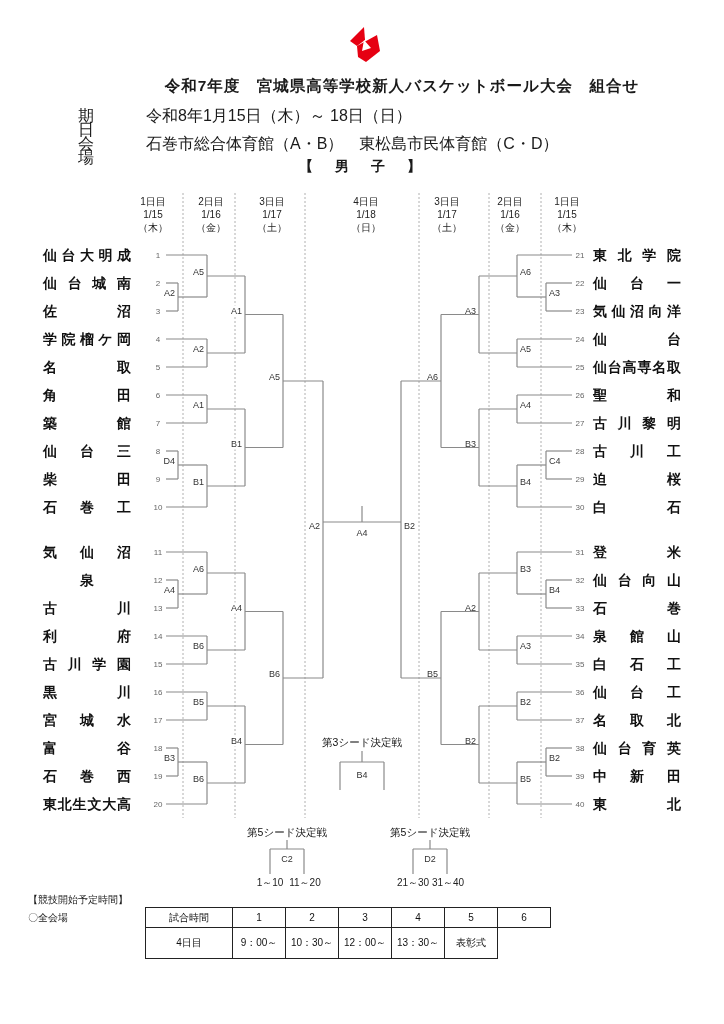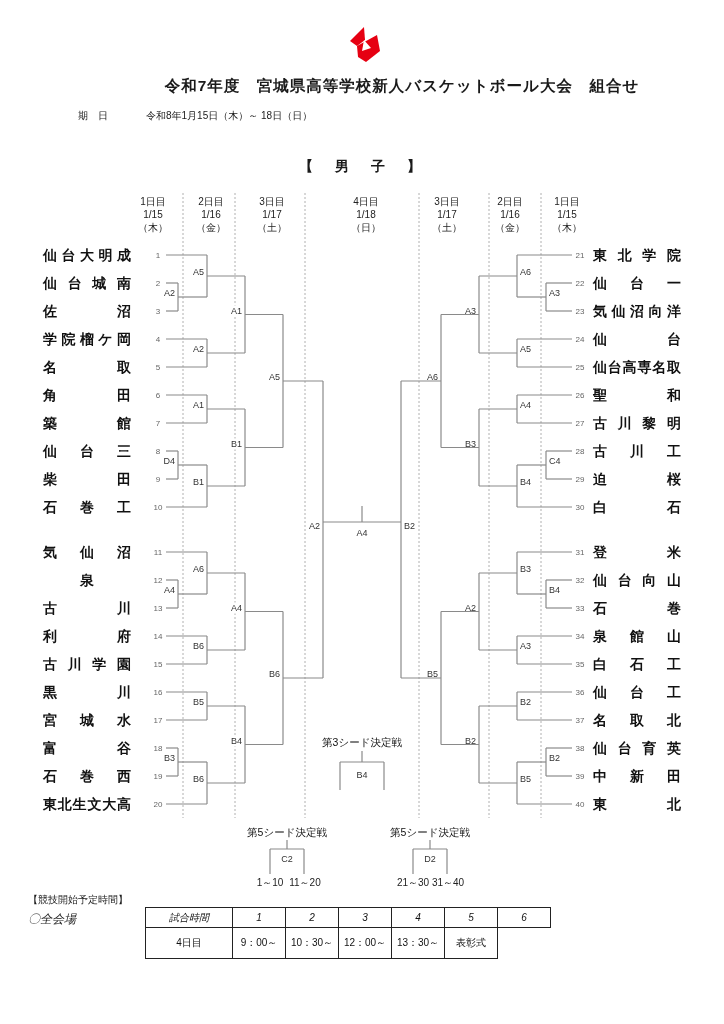--- a/index.html
+++ b/index.html
@@ -1,49 +1,53 @@
 <!DOCTYPE html>
 <html><head>
 <meta charset="utf-8">
 <style>
   html,body{margin:0;padding:0;background:#fff;}
   body{width:724px;height:1024px;position:relative;overflow:hidden;
        font-family:"Liberation Sans","DejaVu Sans",sans-serif;color:#1a1a1a;}
   .abs{position:absolute;}
   #title{top:76px;left:0;width:724px;text-align:center;font-size:15.5px;font-weight:bold;letter-spacing:1px;padding-left:40px;}
-  #meta{top:109px;left:78px;font-size:10px;line-height:14px;}
+  #meta{top:109px;left:78px;font-size:16px;line-height:14px;}
   .meta-row{display:flex;}
   .meta-label{width:42px;}
   .meta-value{margin-left:26px;}
   #section{top:158px;left:0;width:724px;text-align:center;font-size:14px;font-weight:bold;letter-spacing:4px;}
   #bracket{top:0;left:0;}
   #sched-head{top:893px;left:28px;font-size:10px;}
-  #sched-venue{top:911px;left:28px;font-size:12px;font-style:italic;}
+  #sched-venue{top:911px;left:28px;font-size:10px;}
   table.sched{position:absolute;top:907px;left:145px;border-collapse:collapse;font-size:10px;color:#111;}
   table.sched td,table.sched th{border:1.4px solid #222;text-align:center;font-weight:normal;padding:0;}
   table.sched .c0{width:86px;}
   table.sched .c{width:52px;}
-  table.sched tr.hdr td{height:19px;font-style:italic;}
+  table.sched tr.hdr td{height:19px;}
   table.sched tr.body td{height:30px;}
 </style>
 </head>
 <body>
 
 <svg class="abs" style="top:24px;left:344px" width="42" height="42" viewBox="0 0 42 42">
   <polygon points="6,17 20,3 21,16 13,22" fill="#e60012"></polygon>
   <polygon points="13,22 33,11 36,27 22,38 14,33" fill="#e60012"></polygon>
   <polygon points="20,16 27,24 18,27" fill="#ffffff"></polygon>
 </svg>
 
 <div id="title" class="abs">令和7年度　宮城県高等学校新人バスケットボール大会　組合せ</div>
 
 <div id="meta" class="abs">
   <div class="meta-row">
     <span class="meta-label">期　日</span>
     <span class="meta-value">令和8年1月15日（木）～ 18日（日）</span>
+  </div>
+  <div class="meta-row">
+    <span class="meta-label">会　場</span>
+    <span class="meta-value">石巻市総合体育館（A・B）　東松島市民体育館（C・D）</span>
   </div>
 </div>
 
 <div id="section" class="abs">【　男　子　】</div>
 
 <svg id="bracket" class="abs" width="724" height="900" viewBox="0 0 724 900">
     <text x="153" y="205" text-anchor="middle" font-size="10" fill="#222" font-weight="normal" letter-spacing="0">1日目</text>
     <text x="153" y="218" text-anchor="middle" font-size="10" fill="#222" font-weight="normal" letter-spacing="0">1/15</text>
     <text x="153" y="231" text-anchor="middle" font-size="10" fill="#222" font-weight="normal" letter-spacing="0">（木）</text>
     <text x="211" y="205" text-anchor="middle" font-size="10" fill="#222" font-weight="normal" letter-spacing="0">2日目</text>

